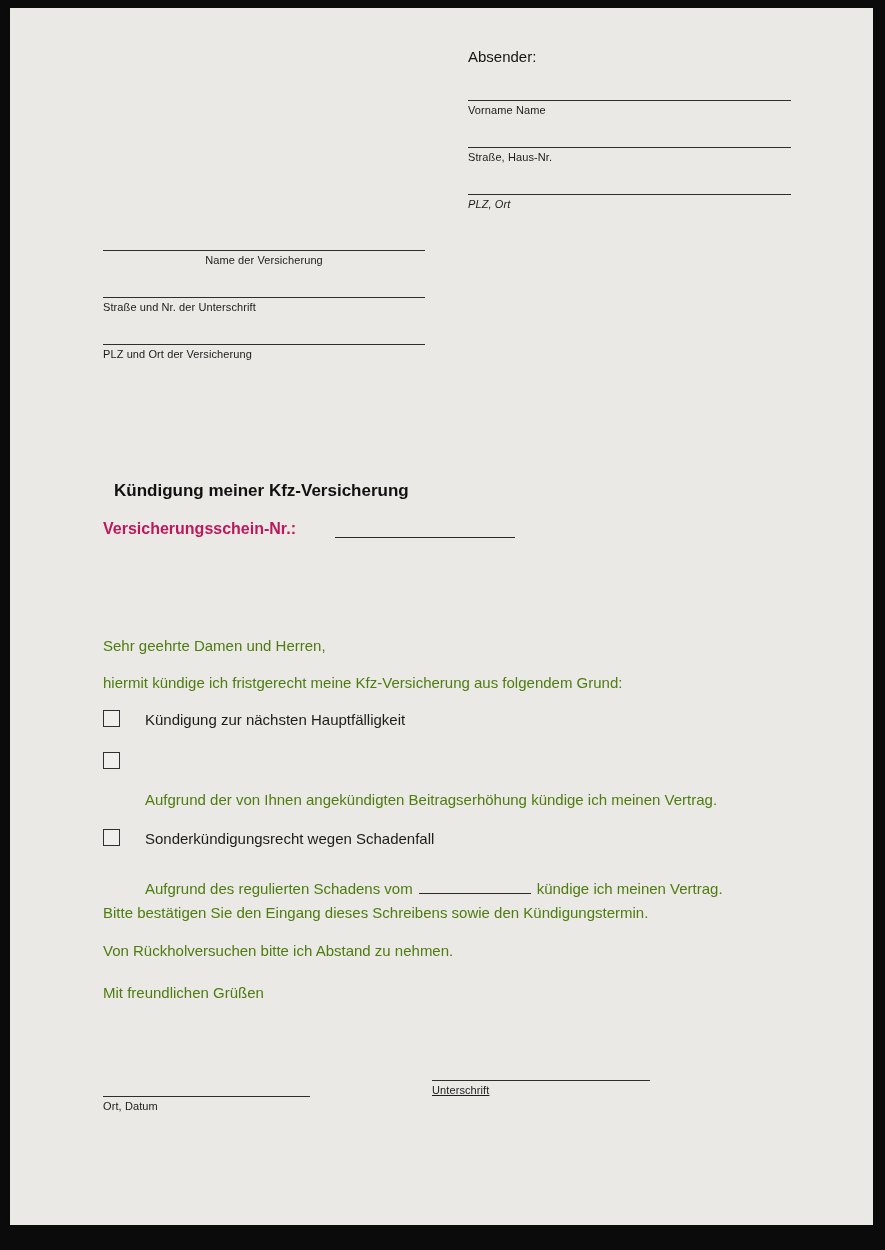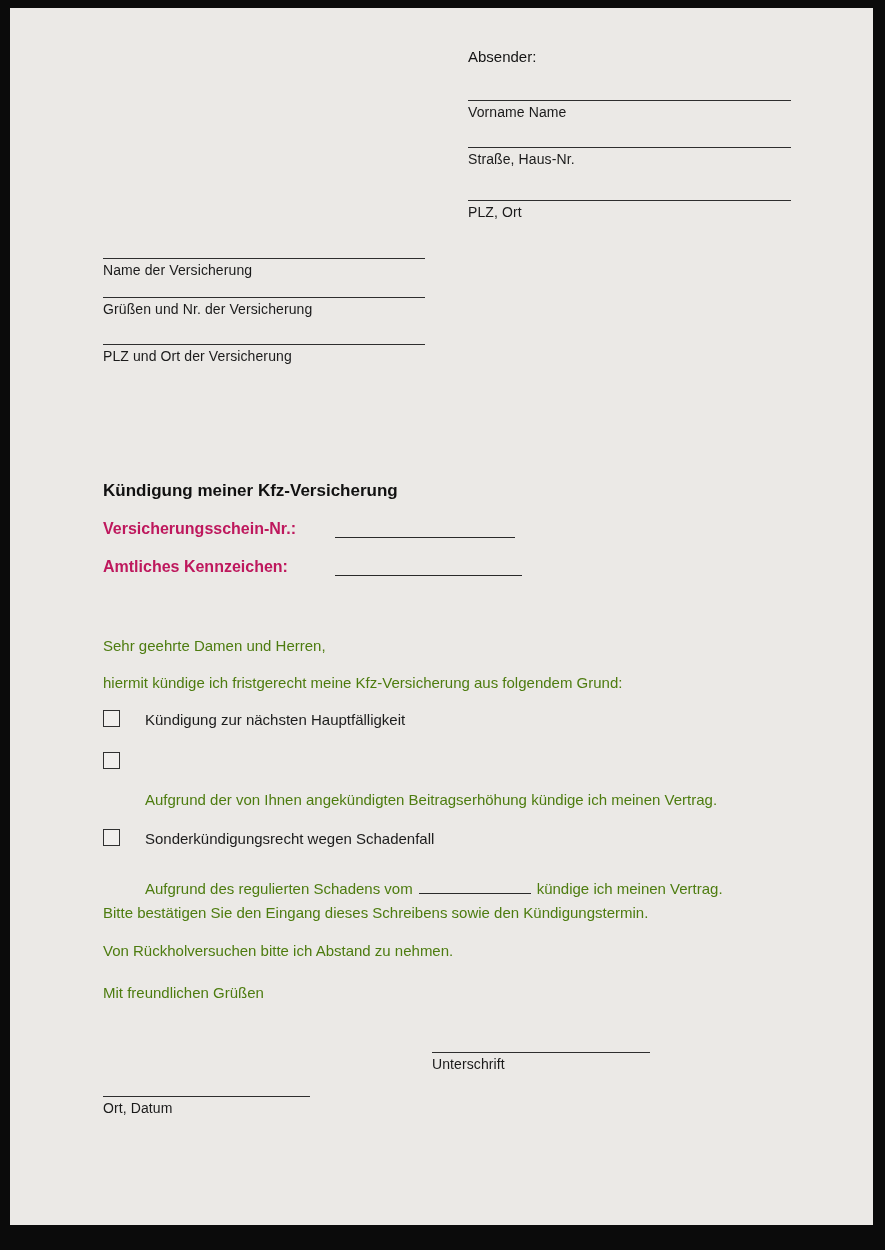--- a/index.html
+++ b/index.html
@@ -12,21 +12,21 @@
   }
   .page{
     position:absolute;
     left:10px;top:8px;right:12px;bottom:25px;
     background:#ebe9e6;
     color:#1d1d1d;
   }
   
   .fill-field{position:absolute;width:323px;}
   .fill-field .line{border-top:1px solid #2e2e2e;height:0;}
-  .small-label{font-size:14px;color:#1b1b1b;margin-top:3px;letter-spacing:.1px;}
+  .small-label{font-size:11px;color:#1b1b1b;margin-top:3px;letter-spacing:.1px;}
   .absender-title{font-size:15px;color:#141414;}
   .text-row{position:absolute;font-size:15px;color:#4d7c0f;white-space:nowrap;}
   .subject{font-weight:bold;font-size:17px;color:#111;}
   .inline-row{position:absolute;font-size:16px;font-weight:bold;color:#be185d;white-space:nowrap;}
   .inline-row .blank{
     position:absolute;top:17px;height:0;
     border-bottom:1.4px solid #2a2a2a;
   }
   .option-row{position:absolute;white-space:nowrap;}
   .checkbox{
@@ -53,52 +53,48 @@
     <div style="position:absolute;left:458px;top:40px;width:323px;">
       <div class="absender-title">Absender:</div>
       <div class="fill-field" style="top:52px;">
         <div class="line"></div>
         <div class="small-label">Vorname Name</div>
       </div>
       <div class="fill-field" style="top:99px;">
         <div class="line"></div>
         <div class="small-label">Straße, Haus-Nr.</div>
       </div>
-      <div class="fill-field" style="top:152px;">
+      <div class="fill-field" style="top:146px;font-style:italic;">
         <div class="line"></div>
         <div class="small-label">PLZ, Ort</div>
       </div>
     </div>
 
     <div style="position:absolute;left:93px;top:242px;width:322px;">
-      <div class="fill-field" style="top:8px;width:322px;">
+      <div class="fill-field" style="top:0;width:322px;text-align:center;">
         <div class="line"></div>
         <div class="small-label">Name der Versicherung</div>
       </div>
       <div class="fill-field" style="top:47px;width:322px;">
         <div class="line"></div>
-        <div class="small-label">Grüßen und Nr. der Versicherung</div>
+        <div class="small-label">Straße und Nr. der Unterschrift</div>
       </div>
       <div class="fill-field" style="top:94px;width:322px;">
         <div class="line"></div>
         <div class="small-label">PLZ und Ort der Versicherung</div>
       </div>
     </div>
 
-    <div class="text-row subject" style="left:93px;top:473px;">Kündigung meiner Kfz-Versicherung</div>
+    <div class="text-row subject" style="left:104px;top:473px;">Kündigung meiner Kfz-Versicherung</div>
 
     <div class="inline-row" style="left:93px;top:512px;width:700px;">
       <span>Versicherungsschein-Nr.:</span>
       <span class="blank" style="left:232px;width:180px;"></span>
     </div>
 
-    <div class="inline-row" style="left:93px;top:550px;width:700px;">
-      <span>Amtliches Kennzeichen:</span>
-      <span class="blank" style="left:232px;width:187px;"></span>
-    </div>
 
     <div class="text-row" style="left:93px;top:629px;">Sehr geehrte Damen und Herren,</div>
     <div class="text-row" style="left:93px;top:666px;">hiermit kündige ich fristgerecht meine Kfz-Versicherung aus folgendem Grund:</div>
 
     <div class="option-row" style="left:93px;top:703px;">
       <span class="checkbox"></span>
       <span class="option-label">Kündigung zur nächsten Hauptfälligkeit</span>
     </div>
 
     <div class="option-row" style="left:93px;top:745px;">
@@ -115,19 +111,19 @@
     </div>
 
     <div class="text-row" style="left:93px;top:896px;">Bitte bestätigen Sie den Eingang dieses Schreibens sowie den Kündigungstermin.</div>
     <div class="text-row" style="left:93px;top:934px;">Von Rückholversuchen bitte ich Abstand zu nehmen.</div>
     <div class="text-row" style="left:93px;top:976px;">Mit freundlichen Grüßen</div>
 
     <div class="sig" style="left:93px;top:1088px;width:207px;">
       <div class="line"></div>
       <div class="small-label">Ort, Datum</div>
     </div>
-    <div class="sig" style="left:422px;top:1044px;width:218px;">
+    <div class="sig" style="left:422px;top:1072px;width:218px;text-decoration:underline;">
       <div class="line"></div>
       <div class="small-label">Unterschrift</div>
     </div>
 
   </div>
 </div>
 
 </body></html>

